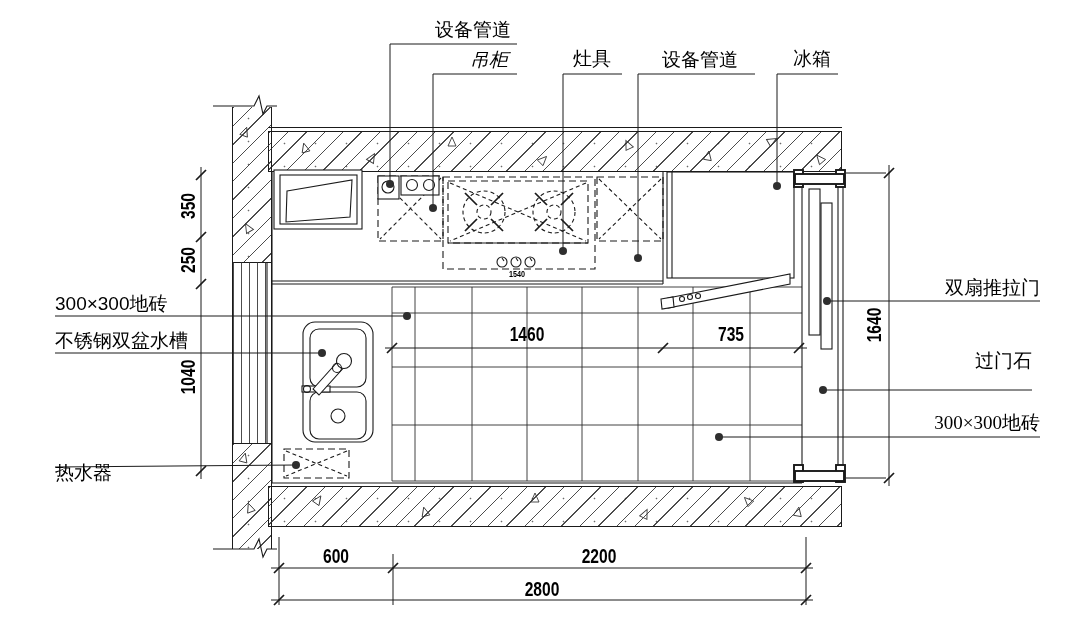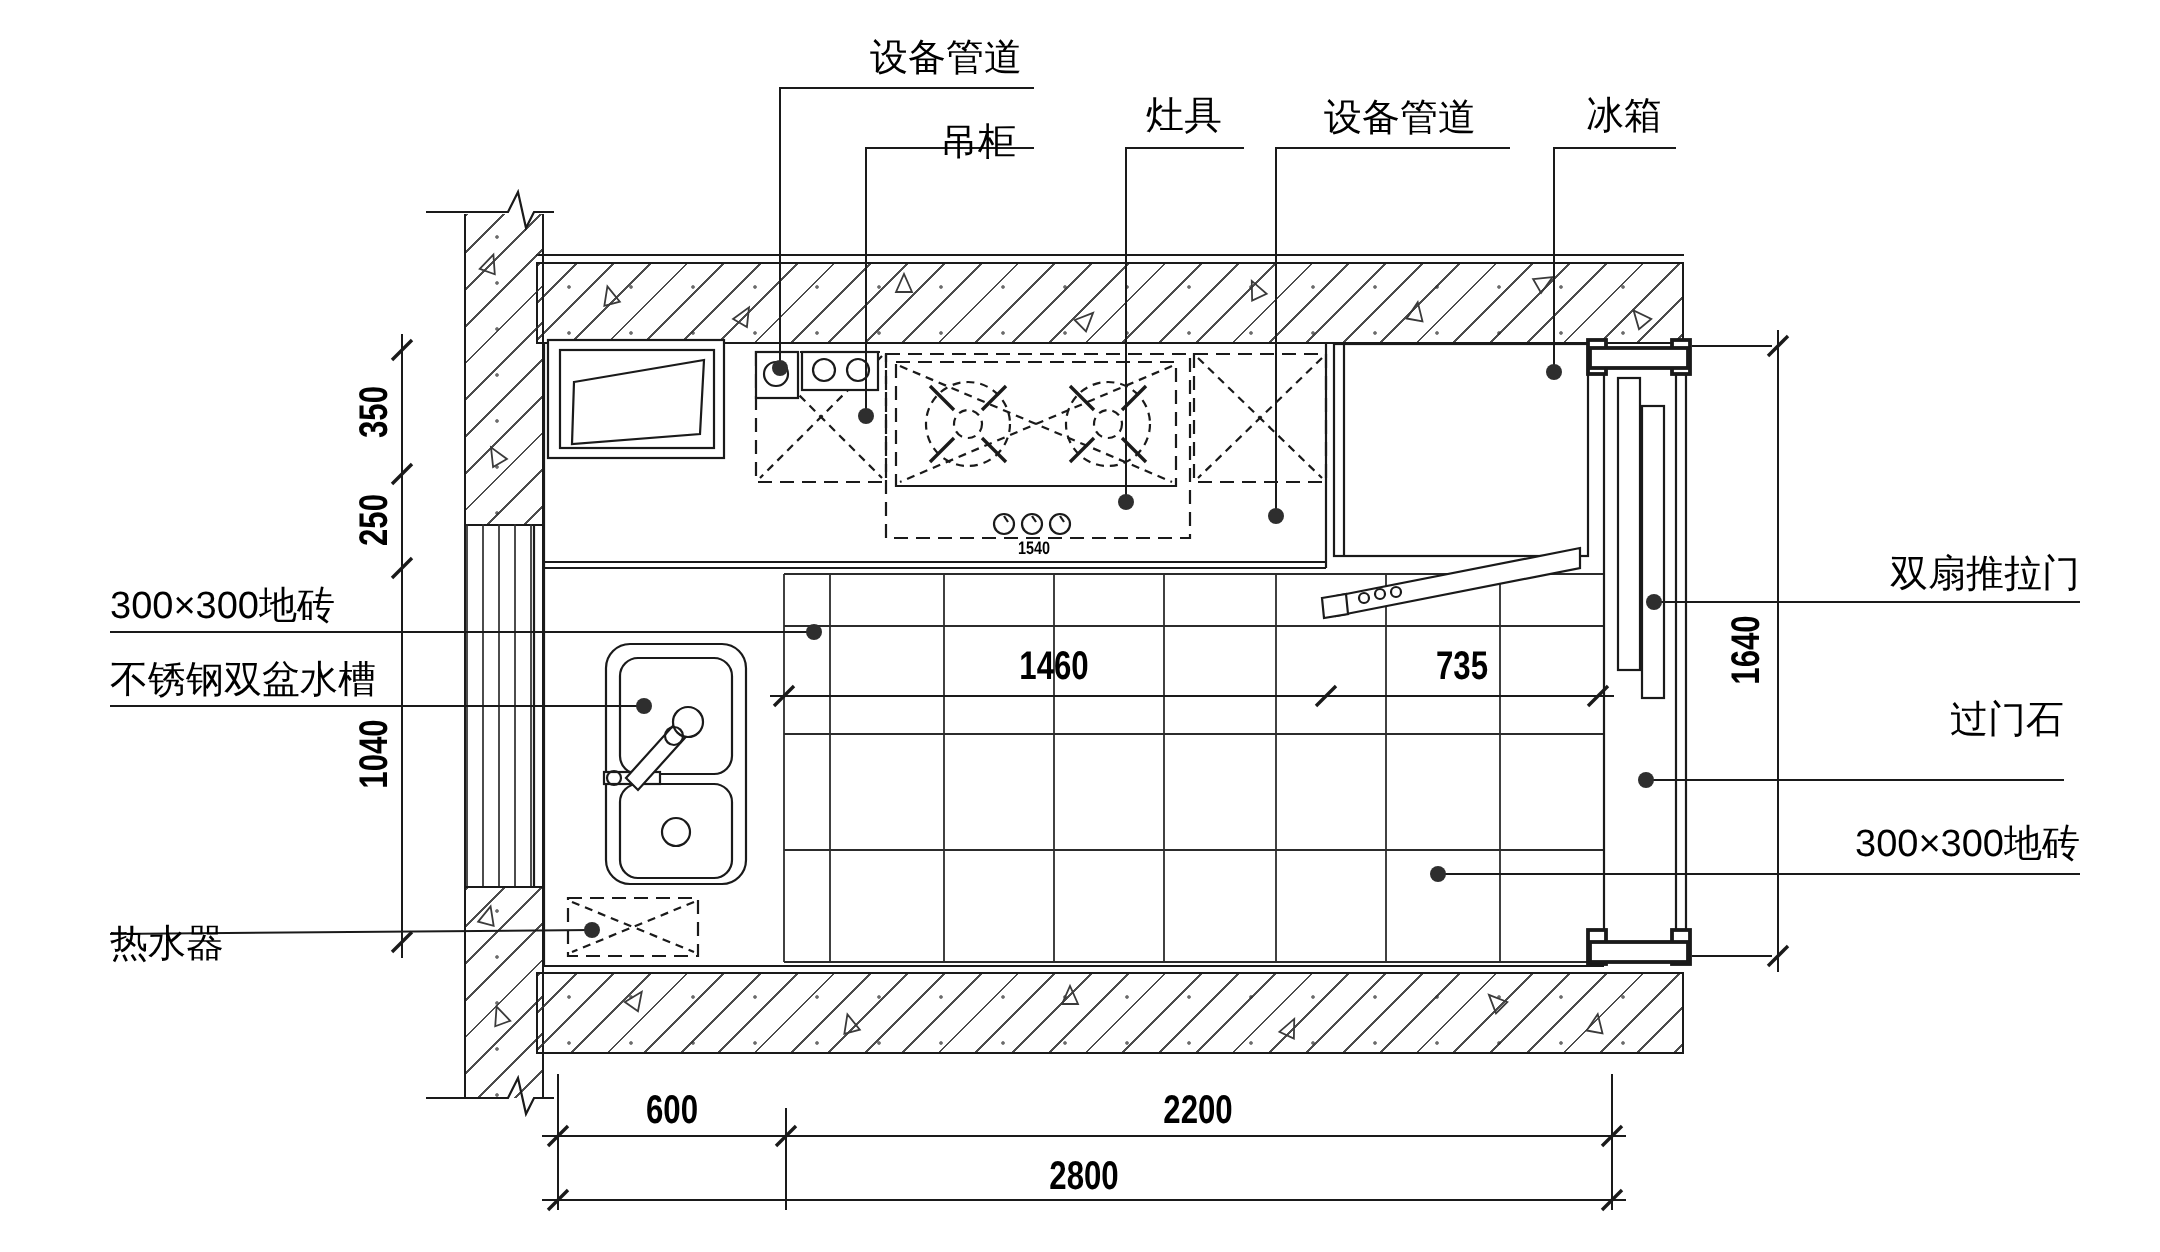--- a/index.html
+++ b/index.html
@@ -22,21 +22,21 @@
   .d{stroke-dasharray:7 4;}
   .d2{stroke-dasharray:4 3;}
   .grid{stroke:#2c2c2c;stroke-width:.9;fill:none;}
   .dim{stroke:#1a1a1a;stroke-width:1;fill:none;}
   .tick{stroke:#1a1a1a;stroke-width:1.7;}
   .dot{fill:#2e2e2e;stroke:none;}
   .tri{stroke:#3a3a3a;fill:none;stroke-width:.9;}
   
   .cjk{position:absolute;font-size:19px;line-height:1.05;white-space:nowrap;color:#000;font-weight:500;}
   .ctr{transform:translate(-50%,-50%);}
-  .ralign{text-align:right;}
+  .ralign{text-align:right;font-family:Liberation Serif, serif;}
   .num{position:absolute;font-size:20px;font-weight:600;white-space:nowrap;color:#000;
        transform:translate(-50%,-50%) scaleX(.78);}
   .numv{position:absolute;font-size:20px;font-weight:600;white-space:nowrap;color:#000;
        transform:translate(-50%,-50%) rotate(-90deg) scaleX(.78);}
   .tiny{position:absolute;font-size:9px;font-weight:700;white-space:nowrap;color:#000;
        transform:translate(-50%,-50%) scaleX(.8);}
   
   .wm{position:absolute;left:828px;top:545px;width:245px;height:70px;}
   .wm-text{position:absolute;left:74px;top:18px;font-size:29px;letter-spacing:2px;white-space:nowrap;
        color:#ffffff;text-shadow:2px 2px 2px #8f8f8f,-1px -1px 1px #e2e2e2;}
@@ -252,21 +252,21 @@
       <line class="dim" x1="827" y1="301" x2="1040" y2="301"></line>
         <circle class="dot" cx="827" cy="301" r="4"></circle>
       <line class="dim" x1="823" y1="390" x2="1032" y2="390"></line>
         <circle class="dot" cx="823" cy="390" r="4"></circle>
       <line class="dim" x1="719" y1="437" x2="1040" y2="437"></line>
         <circle class="dot" cx="719" cy="437" r="4"></circle>
     </g>
   </svg>
 
   <div class="cjk ctr" style="left:473px;top:30px;">设备管道</div>
-  <div class="cjk ctr" style="left:489px;top:72px;">吊柜</div>
+  <div class="cjk ctr" style="left:489px;top:60px;font-style:italic;">吊柜</div>
   <div class="cjk ctr" style="left:592px;top:59px;">灶具</div>
   <div class="cjk ctr" style="left:700px;top:60px;">设备管道</div>
   <div class="cjk ctr" style="left:812px;top:59px;">冰箱</div>
 
   <div class="cjk" style="left:55px;top:294px;">300×300地砖</div>
   <div class="cjk" style="left:55px;top:331px;">不锈钢双盆水槽</div>
   <div class="cjk" style="left:55px;top:463px;">热水器</div>
 
   <div class="cjk ralign" style="right:40px;top:278px;">双扇推拉门</div>
   <div class="cjk ralign" style="right:48px;top:351px;">过门石</div>

